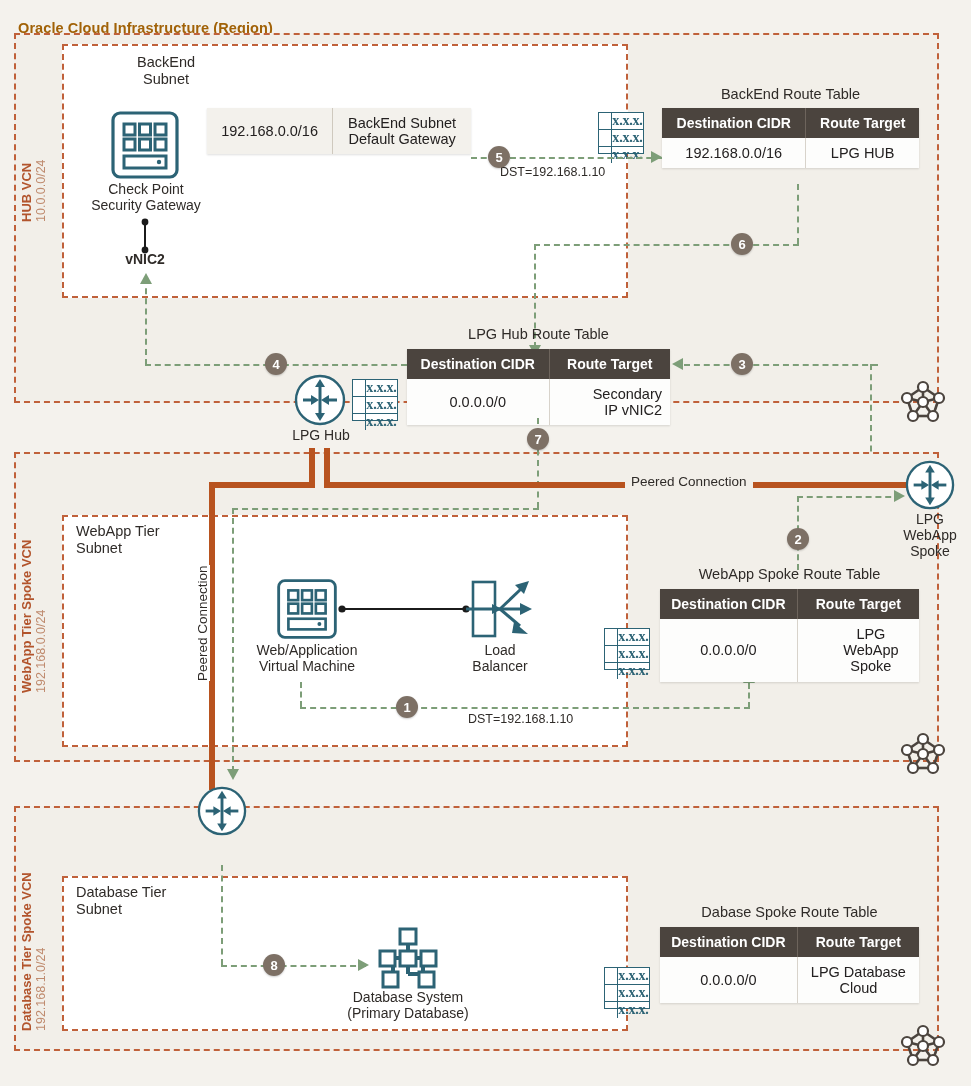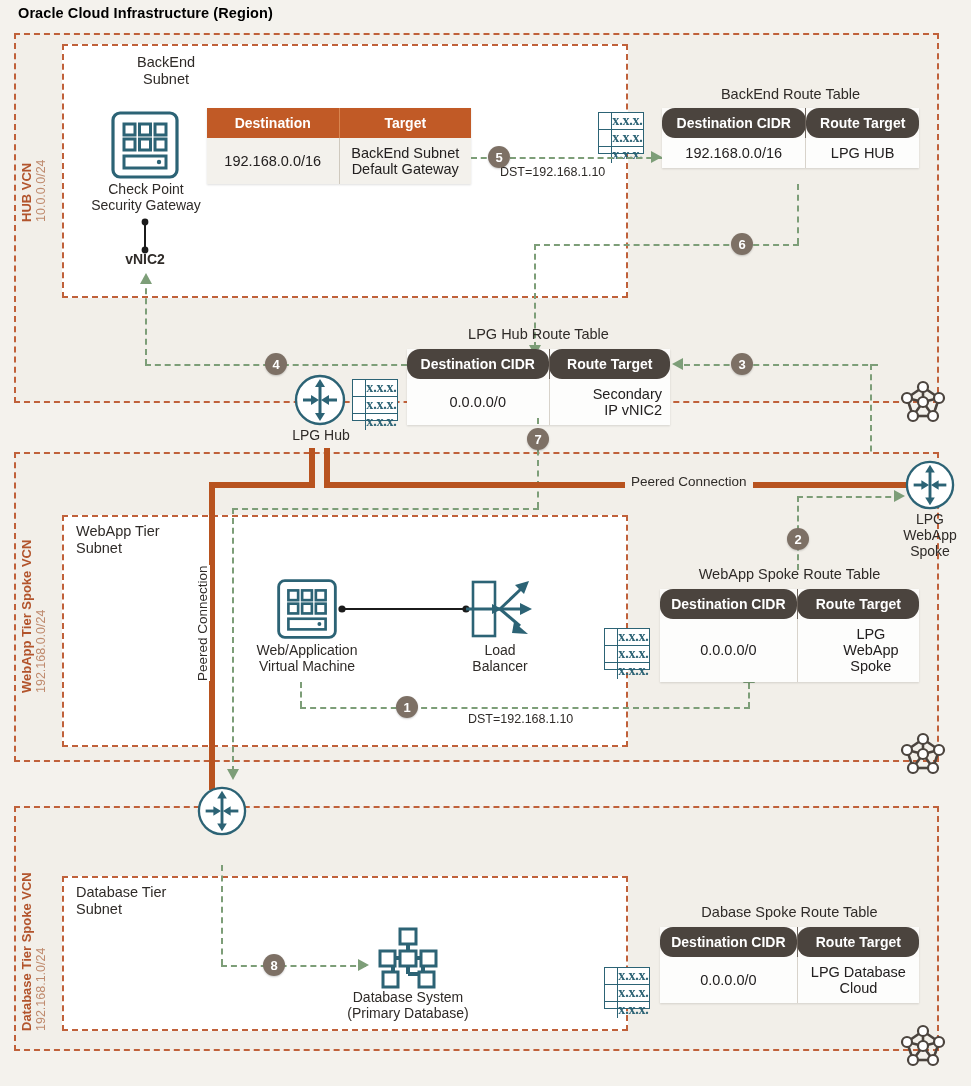--- a/index.html
+++ b/index.html
@@ -4,37 +4,37 @@
 <title>Oracle Cloud Infrastructure Region Diagram</title>
 <style>
   html,body{margin:0;padding:0;background:#ffffff;}
   body{font-family:"Liberation Sans","DejaVu Sans",sans-serif;}
   #stage{position:relative;width:971px;height:1086px;background:#f4f2ed;overflow:hidden;}
 
   
   .abs{position:absolute;box-sizing:border-box;}
 
   
-  #region-title{left:18px;top:5px;font-size:14.5px;font-weight:bold;color:#000000;letter-spacing:.1px;}
+  #region-title{left:18px;top:20px;font-size:14.5px;font-weight:bold;color:#a16207;letter-spacing:.1px;}
 
   
   .vcn{border:2px dashed #c0613a;background:#f2efe9;}
   .vcn-label{writing-mode:vertical-rl;transform:rotate(180deg);color:#b2542c;font-weight:bold;font-size:13px;line-height:1.05;text-align:left;white-space:nowrap;}
   .vcn-cidr{writing-mode:vertical-rl;transform:rotate(180deg);color:#bf8a6d;font-weight:normal;font-size:12.5px;white-space:nowrap;}
 
   
   .subnet{border:2px dashed #c0613a;background:#ffffff;}
   .subnet-title{color:#2f2b28;font-size:14.5px;line-height:1.15;font-weight:normal;white-space:pre-line;}
 
   
   .rt-caption{font-size:14.5px;color:#2f2b28;text-align:center;white-space:nowrap;}
   .rt{border-collapse:collapse;background:#fcfbf9;box-shadow:0 1px 2px rgba(0,0,0,.13);}
   .rt th{color:#fff;font-size:14px;font-weight:bold;padding:7px 8px;text-align:center;white-space:nowrap;}
   .rt td{font-size:14.5px;color:#232020;padding:7px 8px;text-align:center;background:#fdfdfc;line-height:1.12;}
-  .rt.dark th{background:#4b443e;border-radius:13px;}
+  .rt.dark th{background:#4b443e;}
   .rt.dark th + th{border-left:1px solid #6d645c;}
   .rt.dark td + td{border-left:1px solid #d8d3cb;}
   .rt.orange th{background:#c15a26;}
   .rt.orange th + th{border-left:1px solid #d9854f;}
   .rt.orange td{background:#f3f1ec;}
   .rt.orange td + td{border-left:1px solid #cfc9be;}
 
   
   .xbox{width:46px;height:42px;border:1.6px solid #2c6375;background:#fff;display:flex;flex-direction:column;}
   .xrow{flex:1;display:flex;border-bottom:1.4px solid #2c6375;}
@@ -95,24 +95,20 @@
     <svg width="18" height="36" viewBox="0 0 18 36">
       <line x1="9" y1="4" x2="9" y2="32" stroke="#1b1b1b" stroke-width="2"></line>
       <circle cx="9" cy="4" r="3.4" fill="#1b1b1b"></circle>
       <circle cx="9" cy="32" r="3.4" fill="#1b1b1b"></circle>
     </svg>
   </div>
   <div class="abs nlabel bold" style="left:110px;top:252px;width:70px;">vNIC2</div>
 
   <table class="abs rt orange" style="left:207px;top:108px;width:264px;">
     <tbody>
-        <tr>
-      <th style="width:50%;">Destination</th>
-      <th style="width:50%;">Target</th>
-    </tr>
     <tr>
       <td>192.168.0.0/16</td>
       <td style="white-space:pre-line;">BackEnd Subnet
 Default Gateway</td>
     </tr>
   </tbody>
     </table>
 
   <div class="abs xbox" style="left:598px;top:112px;">
     <div class="xrow">

